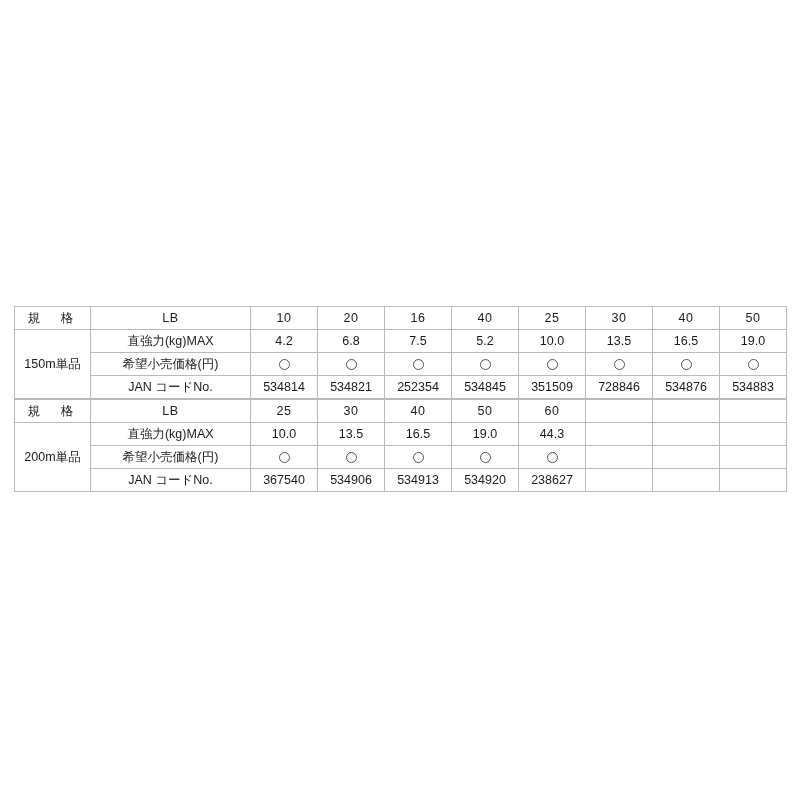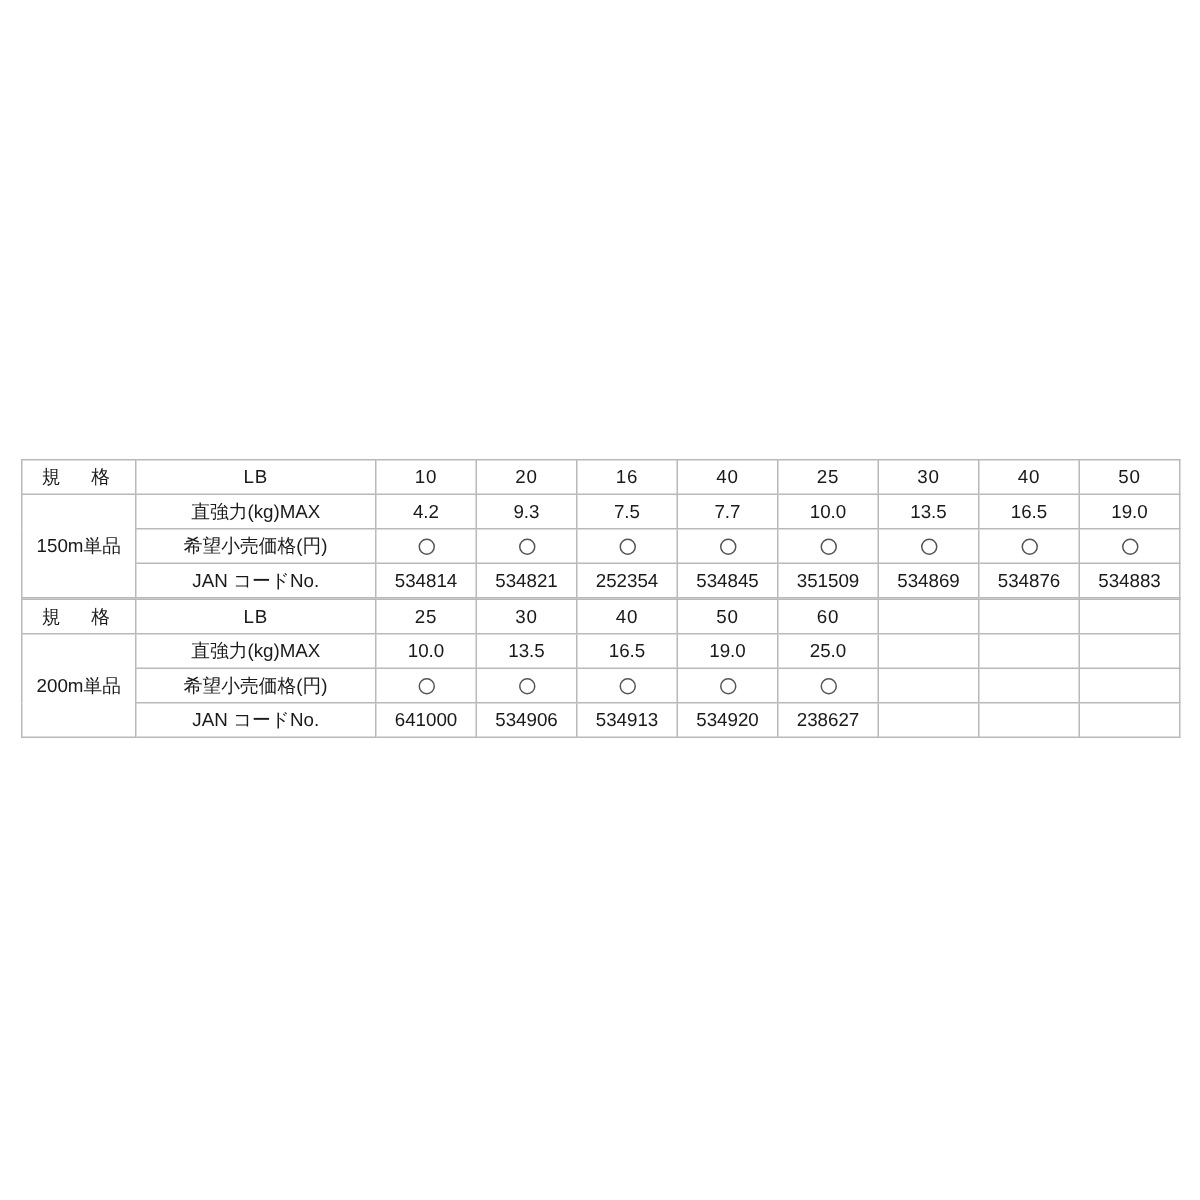--- a/index.html
+++ b/index.html
@@ -106,23 +106,23 @@
           <td class="head">40</td>
           <td class="head">25</td>
           <td class="head">30</td>
           <td class="head">40</td>
           <td class="head">50</td>
         </tr>
         <tr>
           <td class="rowlabel" rowspan="3">150m単品</td>
           <td class="metric">直強力(kg)MAX</td>
           <td>4.2</td>
-          <td>9.3</td>
+          <td>6.8</td>
           <td>7.5</td>
-          <td>7.7</td>
+          <td>5.2</td>
           <td>10.0</td>
           <td>13.5</td>
           <td>16.5</td>
           <td>19.0</td>
         </tr>
         <tr>
           <td class="metric">希望小売価格(円)</td>
           <td><span class="circle"></span></td>
           <td><span class="circle"></span></td>
           <td><span class="circle"></span></td>
@@ -132,21 +132,21 @@
           <td><span class="circle"></span></td>
           <td><span class="circle"></span></td>
         </tr>
         <tr>
           <td class="metric">JAN コードNo.</td>
           <td>534814</td>
           <td>534821</td>
           <td>252354</td>
           <td>534845</td>
           <td>351509</td>
-          <td>534869</td>
+          <td>728846</td>
           <td>534876</td>
           <td>534883</td>
         </tr>
       </tbody>
     </table>
 
     <table class="spec">
       <colgroup>
         <col class="c-label">
           <col class="c-metric">
@@ -172,39 +172,39 @@
           <td class="blank"></td>
           <td class="blank"></td>
         </tr>
         <tr>
           <td class="rowlabel" rowspan="3">200m単品</td>
           <td class="metric">直強力(kg)MAX</td>
           <td>10.0</td>
           <td>13.5</td>
           <td>16.5</td>
           <td>19.0</td>
-          <td>25.0</td>
+          <td>44.3</td>
           <td class="blank"></td>
           <td class="blank"></td>
           <td class="blank"></td>
         </tr>
         <tr>
           <td class="metric">希望小売価格(円)</td>
           <td><span class="circle"></span></td>
           <td><span class="circle"></span></td>
           <td><span class="circle"></span></td>
           <td><span class="circle"></span></td>
           <td><span class="circle"></span></td>
           <td class="blank"></td>
           <td class="blank"></td>
           <td class="blank"></td>
         </tr>
         <tr>
           <td class="metric">JAN コードNo.</td>
-          <td>641000</td>
+          <td>367540</td>
           <td>534906</td>
           <td>534913</td>
           <td>534920</td>
           <td>238627</td>
           <td class="blank"></td>
           <td class="blank"></td>
           <td class="blank"></td>
         </tr>
       </tbody>
     </table>

